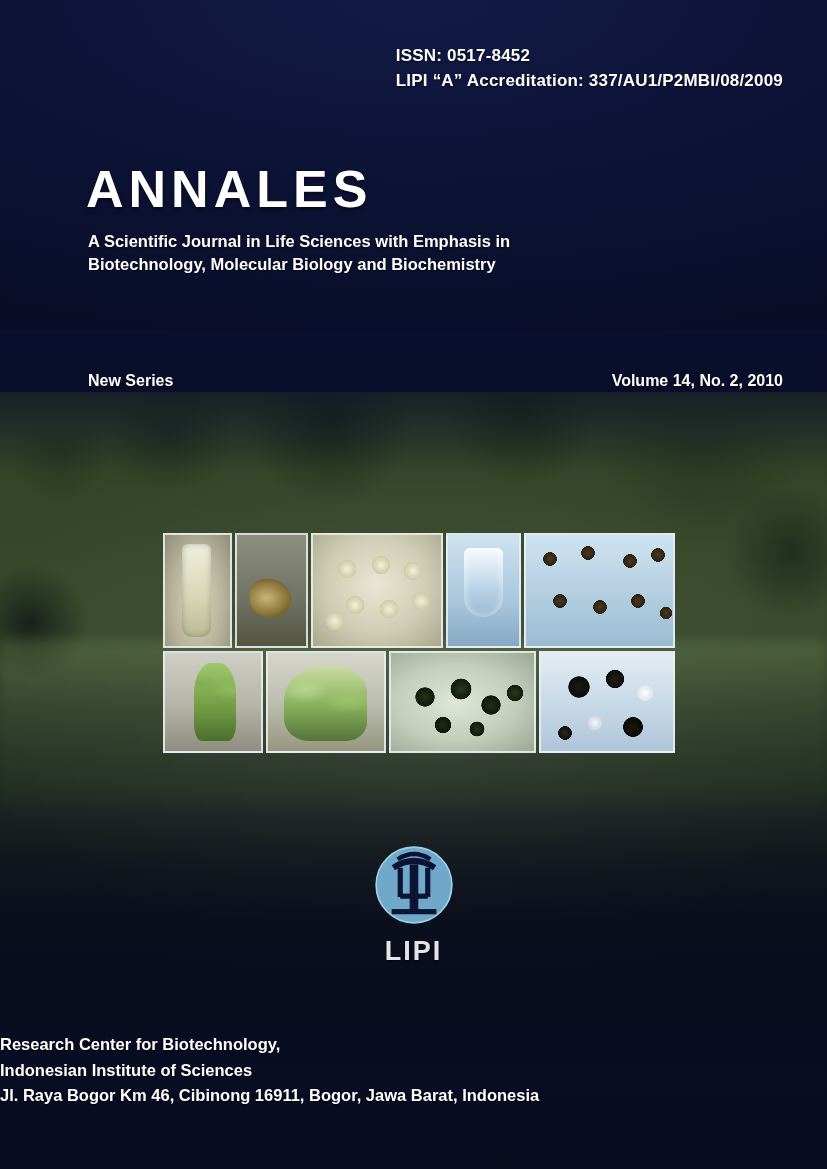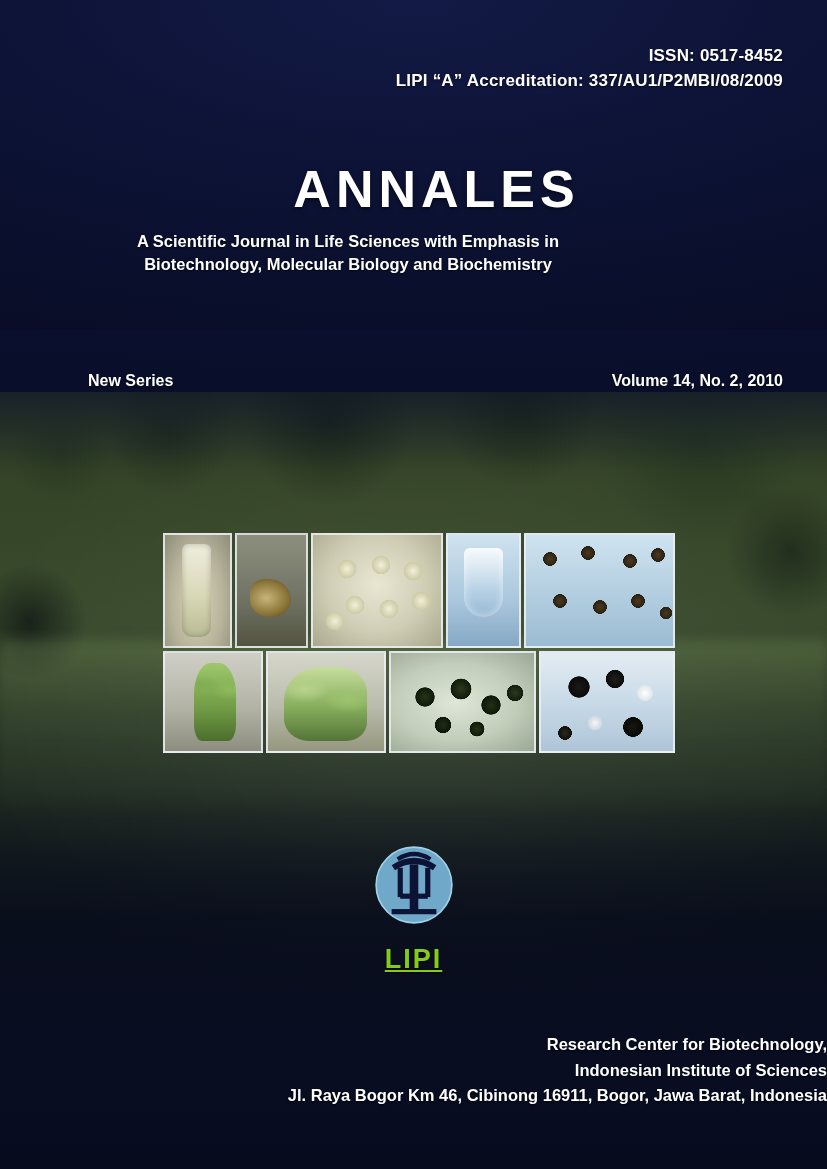--- a/index.html
+++ b/index.html
@@ -71,33 +71,32 @@
     left: 0; right: 0; top: 330px;
     height: 140px;
     background: linear-gradient(180deg, rgba(10,15,45,1) 0%, rgba(10,15,45,0.55) 45%, rgba(10,15,45,0) 100%);
   }
 
   
   .issn-block {
     position: absolute;
     right: 44px;
     top: 44px;
-    text-align: right;
+    text-align: left;
     font-size: 17px;
     font-weight: bold;
     line-height: 1.45;
     letter-spacing: 0.2px;
     text-shadow: 0 1px 2px rgba(0,0,0,0.6);
   }
   .title-block {
     position: absolute;
     left: 86px;
     top: 160px;
     right: 40px;
-    text-align: center;
   }
   .journal-title {
     font-size: 52px;
     font-weight: bold;
     letter-spacing: 5px;
     line-height: 1.12;
     margin: 0;
     text-shadow: 0 2px 4px rgba(0,0,0,0.55);
   }
   .journal-subtitle {
@@ -249,35 +248,34 @@
     display: flex;
     flex-direction: column;
     align-items: center;
   }
   .logo-mark {
     width: 86px;
     height: 86px;
     display: block;
   }
   .logo-text {
-    margin-top: 16px;
+    margin-top: 8px;
     font-size: 27px;
     font-weight: bold;
     letter-spacing: 2px;
-    color: #84cc16;
+    color: #e5e5e5;
     text-shadow: 0 1px 2px rgba(0,0,0,0.6);
-    text-decoration: underline;
   }
 
   
   .footer {
     position: absolute;
     left: 0; right: 0;
     bottom: 60px;
-    text-align: right;
+    text-align: left;
     font-size: 16.5px;
     font-weight: bold;
     line-height: 1.55;
     text-shadow: 0 1px 2px rgba(0,0,0,0.7);
   }
   .footer div { white-space: nowrap; }
 </style>
 </head>
 <body>
 

